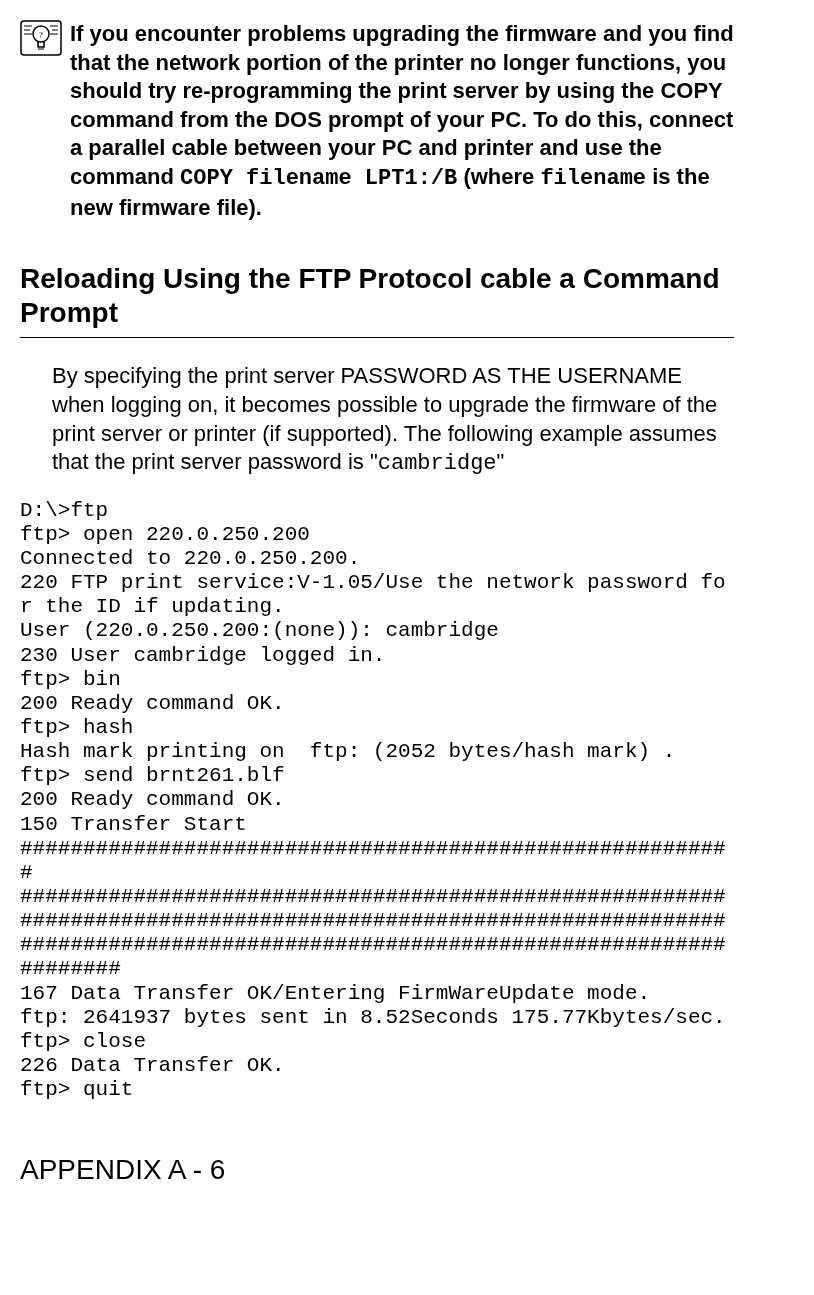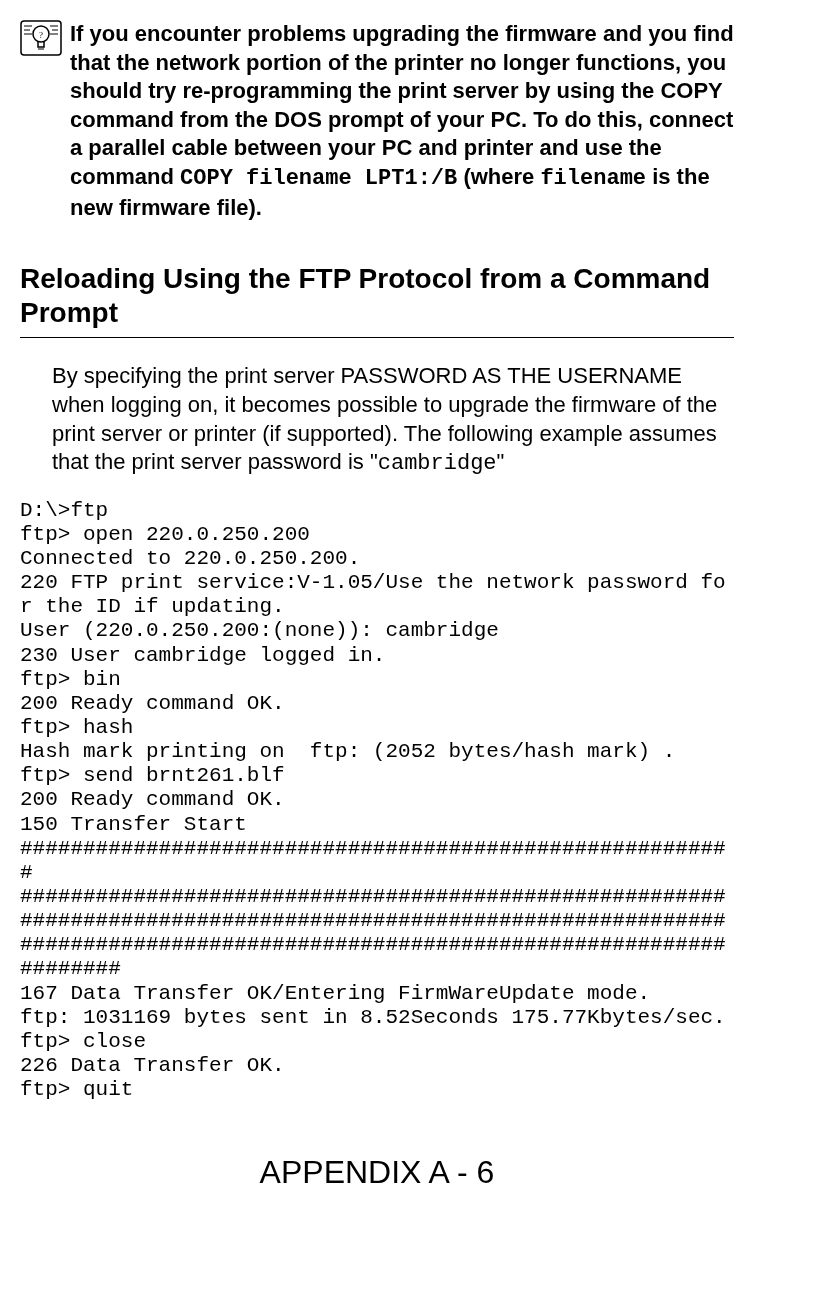--- a/index.html
+++ b/index.html
@@ -50,22 +50,22 @@
       font-size: 21px;
       line-height: 1.15;
       white-space: pre-wrap;
       word-break: break-all;
       margin-bottom: 50px;
     }
     .terminal .bold {
       font-weight: normal;
     }
     .footer {
-      text-align: center;
-      font-size: 32px;
+      text-align: left;
+      font-size: 28px;
     }
   </style>
 </head>
 <body>
 
 <div class="tip-block">
   <span class="tip-icon">
     <svg viewBox="0 0 42 36" width="42" height="36">
       <rect x="1" y="1" width="40" height="34" rx="3" fill="none" stroke="#000" stroke-width="1.5"></rect>
       <line x1="4" y1="6" x2="12" y2="6" stroke="#000" stroke-width="1"></line>
@@ -78,21 +78,21 @@
       <path d="M18 22 L18 27 L24 27 L24 22" fill="none" stroke="#000" stroke-width="1.5"></path>
       <line x1="18" y1="29" x2="24" y2="29" stroke="#000" stroke-width="1"></line>
       <text x="21" y="18" font-size="9" text-anchor="middle" font-family="serif">?</text>
     </svg>
   </span>
   <span class="tip-text">
     <span>If you encounter problems upgrading the firmware and you find that the network portion of the printer no longer functions, you should try re-programming the print server by using the COPY command from the DOS prompt of your PC. To do this, connect a parallel cable between your PC and printer and use the command </span><span class="mono">COPY filename LPT1:/B</span><span> (where </span><span class="mono">filename</span><span> is the new firmware file).</span>
   </span>
 </div>
 
-<h2>Reloading Using the FTP Protocol from a Command Prompt</h2>
+<h2>Reloading Using the FTP Protocol cable a Command Prompt</h2>
 <hr>
 
 <div class="intro">
   <span>By specifying the print server PASSWORD AS THE USERNAME when logging on, it becomes possible to upgrade the firmware of the print server or printer (if supported). The following example assumes that the print server password is "</span><span class="mono">cambridge</span><span>"</span>
 </div>
 
 <div class="terminal"><span>D:\&gt;ftp</span>
 <span>ftp&gt; open 220.0.250.200</span>
 <span>Connected to 220.0.250.200.</span>
 <span>220 FTP print service:V-1.05/Use the network password for the ID if updating.</span>
@@ -101,18 +101,18 @@
 <span class="bold">ftp&gt; bin</span>
 <span>200 Ready command OK.</span>
 <span>ftp&gt; hash</span>
 <span>Hash mark printing on  ftp: (2052 bytes/hash mark) .</span>
 <span class="bold">ftp&gt; send brnt261.blf</span>
 <span>200 Ready command OK.</span>
 <span>150 Transfer Start</span>
 <span>#########################################################</span>
 <span>################################################################################################################################################################################</span>
 <span class="bold">167 Data Transfer OK/Entering FirmWareUpdate mode.</span>
-<span>ftp: 1031169 bytes sent in 8.52Seconds 175.77Kbytes/sec.</span>
+<span>ftp: 2641937 bytes sent in 8.52Seconds 175.77Kbytes/sec.</span>
 <span>ftp&gt; close</span>
 <span>226 Data Transfer OK.</span>
 <span>ftp&gt; quit</span></div>
 
 <div class="footer">APPENDIX A - 6</div>
 
 </body></html>

